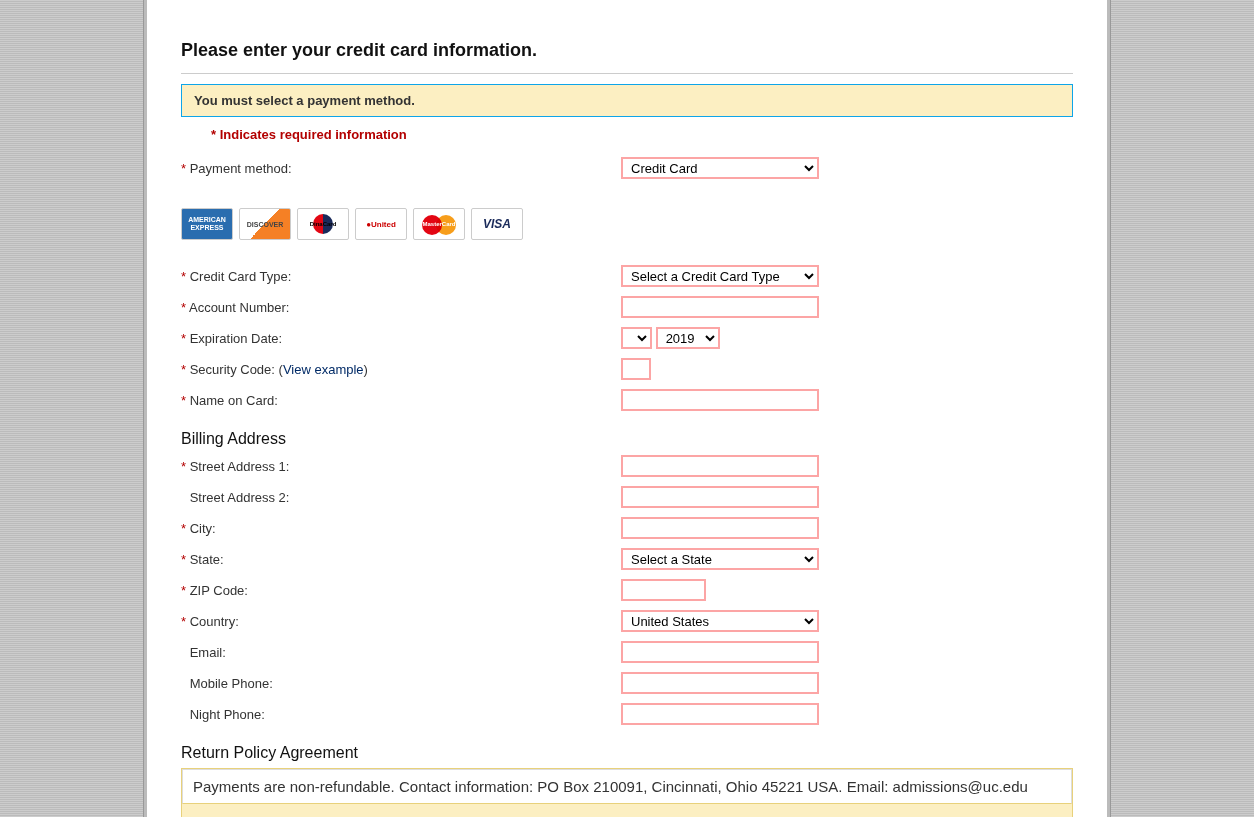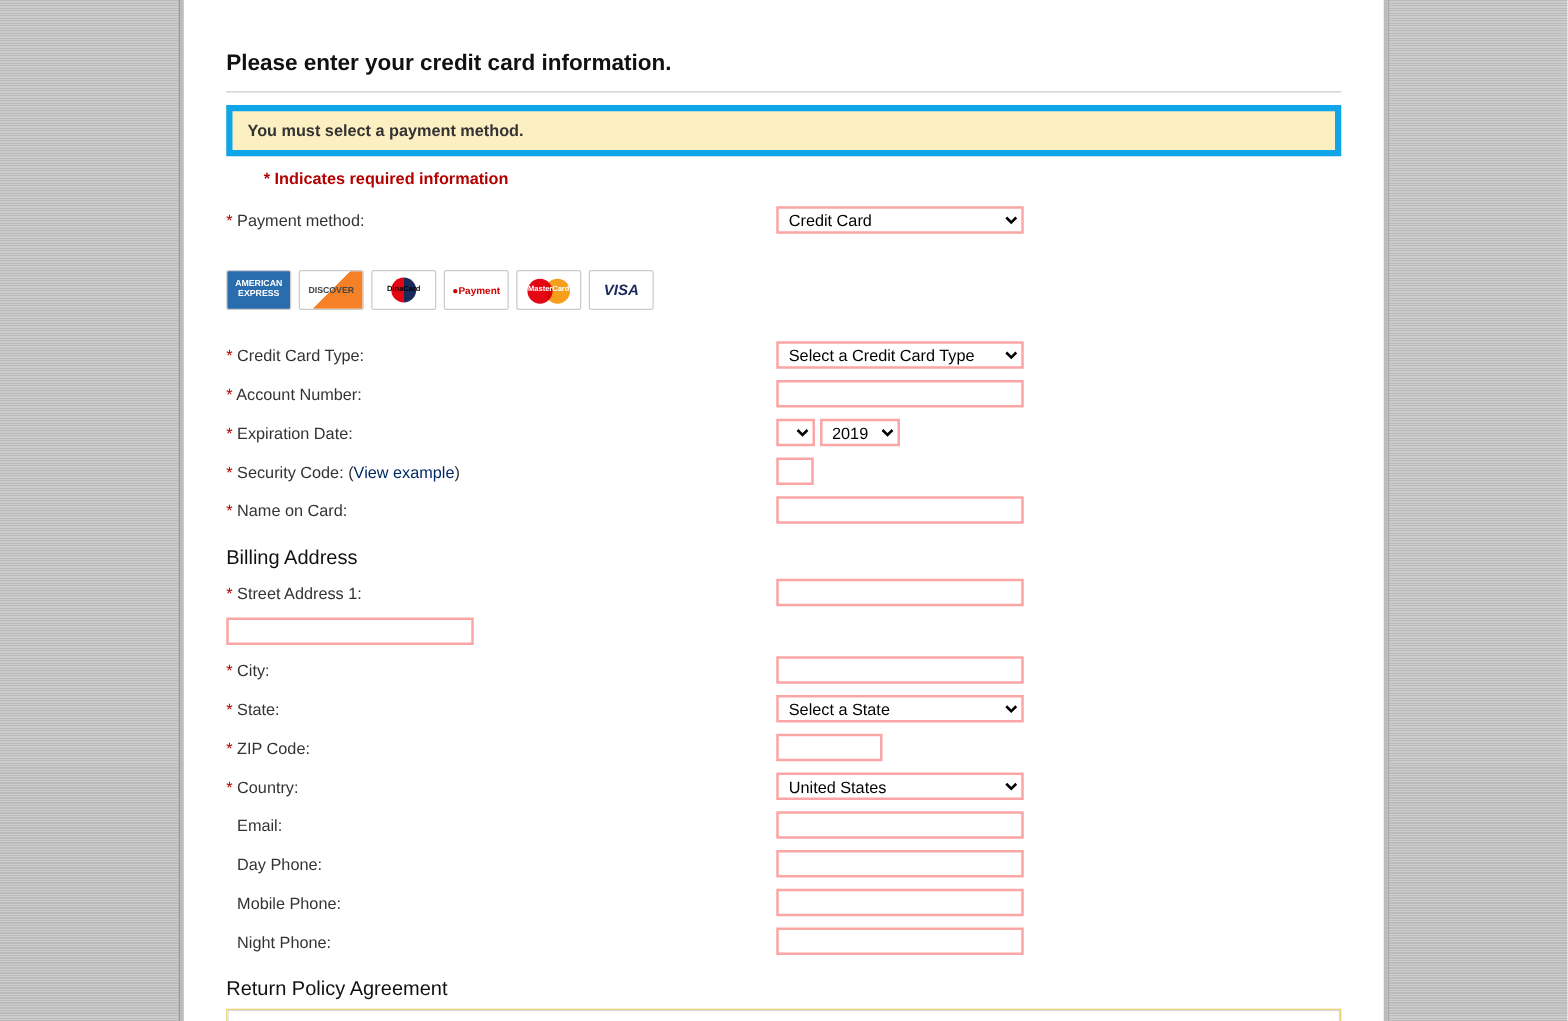--- a/index.html
+++ b/index.html
@@ -27,21 +27,21 @@
     margin: 0 0 8px 0;
     padding-bottom: 4px;
   }
   .divider {
     border: none;
     border-top: 1px solid #ccc;
     margin: 0 0 10px 0;
   }
   .warning-box {
     background: #fcefc2;
-    border: 5px solid #0ea5e9;
+    border: 1px solid #0ea5e9;
     padding: 8px 12px;
     font-weight: bold;
     font-size: 13px;
     color: #333;
     margin-bottom: 10px;
   }
   .required-note {
     color: #b30000;
     font-weight: bold;
     font-size: 13px;
@@ -168,21 +168,21 @@
   </div>
 
   <div class="card-logos">
     <div class="card-logo amex">AMERICAN EXPRESS</div>
     <div class="card-logo discover">DISCOVER</div>
     <div class="card-logo dinacard">
         <span>DinaCard</span>
       </div>
     <div class="card-logo bccard">
         <span style="color:#c00;">●</span>
-        <span>Payment</span>
+        <span>United</span>
       </div>
     <div class="card-logo mastercard">
         <span>MasterCard</span>
       </div>
     <div class="card-logo visa">VISA</div>
   </div>
 
   <div class="form-row">
     <div class="label-col"><span class="req">* </span><span>Credit Card Type:</span></div>
     <div class="input-col">
@@ -216,20 +216,21 @@
   </div>
 
   <div class="section-heading">Billing Address</div>
 
   <div class="form-row">
     <div class="label-col"><span class="req">* </span><span>Street Address 1:</span></div>
     <div class="input-col"><input type="text" class="wide" style=""></div>
   </div>
 
   <div class="form-row">
+    <div class="label-col"><span style="visibility:hidden;" class="req">* </span><span>Street Address 2:</span></div>
     <div class="input-col"><input type="text" class="wide" style=""></div>
   </div>
 
   <div class="form-row">
     <div class="label-col"><span class="req">* </span><span>City:</span></div>
     <div class="input-col"><input type="text" class="wide" style=""></div>
   </div>
 
   <div class="form-row">
     <div class="label-col"><span class="req">* </span><span>State:</span></div>
@@ -244,24 +245,20 @@
   <div class="form-row">
     <div class="label-col"><span class="req">* </span><span>Country:</span></div>
     <div class="input-col"><select class="wide"><option>United States</option></select></div>
   </div>
 
   <div class="form-row">
     <div class="label-col"><span style="visibility:hidden;" class="req">* </span><span>Email:</span></div>
     <div class="input-col"><input type="text" class="wide" style=""></div>
   </div>
 
-  <div class="form-row">
-    <div class="label-col"><span style="visibility:hidden;" class="req">* </span><span>Day Phone:</span></div>
-    <div class="input-col"><input type="text" class="wide" style=""></div>
-  </div>
 
   <div class="form-row">
     <div class="label-col"><span style="visibility:hidden;" class="req">* </span><span>Mobile Phone:</span></div>
     <div class="input-col"><input type="text" class="wide" style=""></div>
   </div>
 
   <div class="form-row">
     <div class="label-col"><span style="visibility:hidden;" class="req">* </span><span>Night Phone:</span></div>
     <div class="input-col"><input type="text" class="wide" style=""></div>
   </div>

